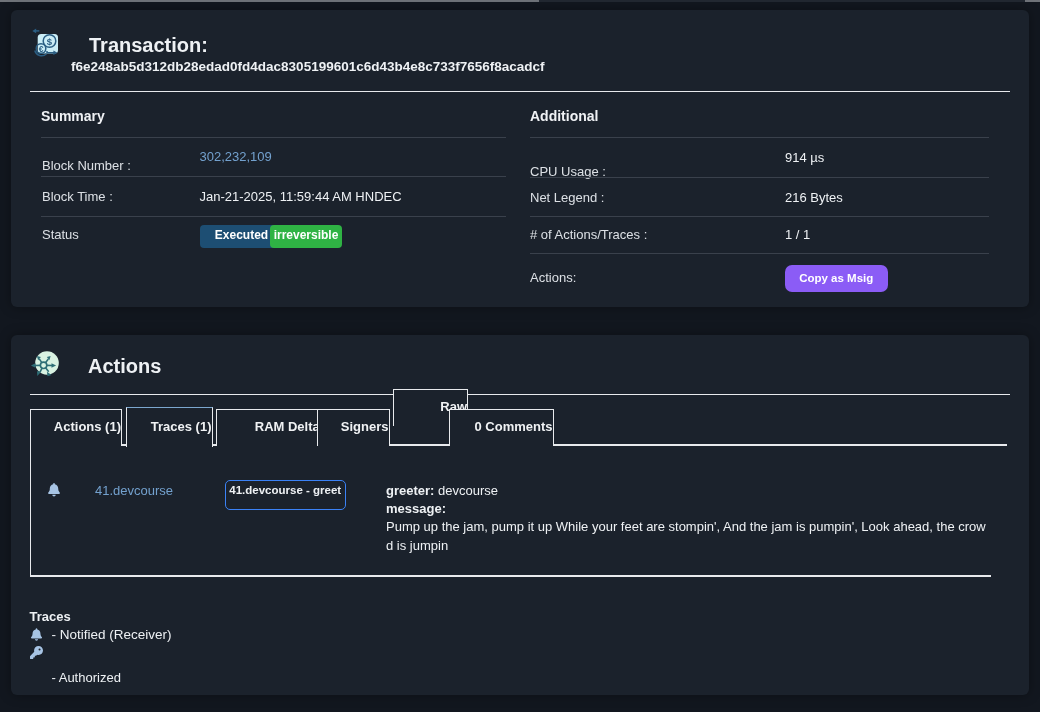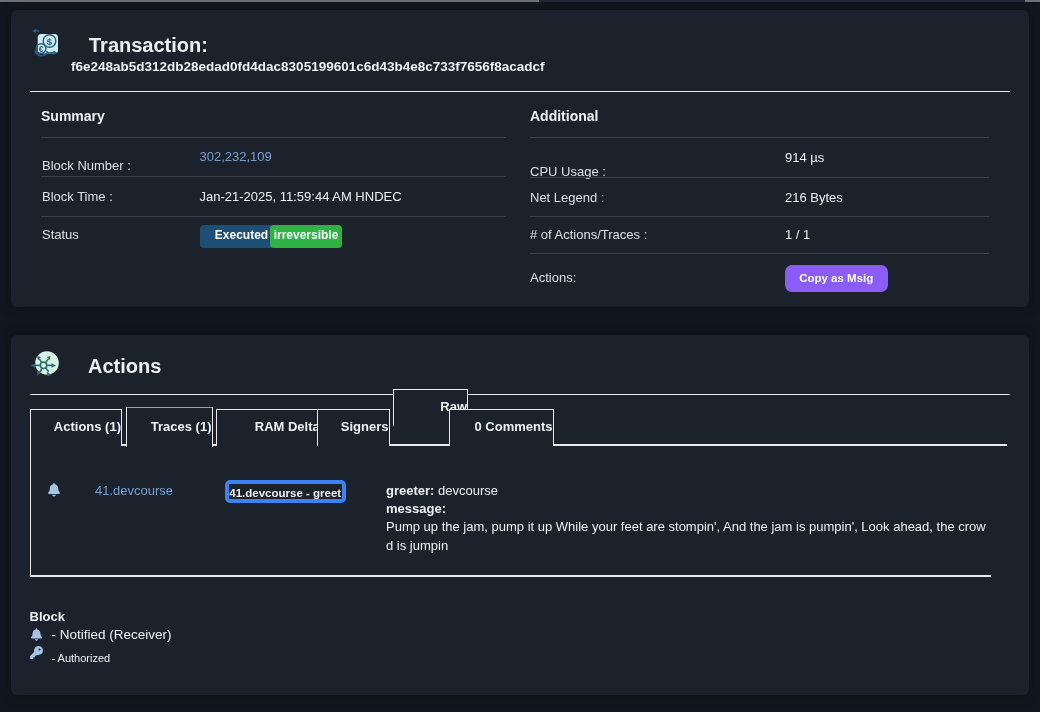--- a/index.html
+++ b/index.html
@@ -104,24 +104,24 @@
   <div class="tab" style="left:125.5px;top:406.5px;width:87px;height:40.5px;line-height:38px;border-top-color:#7ca7cf;">Traces (1)</div>
   <div class="tab" style="left:216px;top:408.5px;width:112px;height:37px;line-height:34px;">RAM Deltas</div>
   <div class="tab" style="left:316.5px;top:408.5px;width:73px;height:37px;line-height:34px;">Signers</div>
   <div class="tab" style="left:393px;top:389px;width:75px;height:37px;line-height:34px;">Raw</div>
   <div class="tab" style="left:448.5px;top:408.5px;width:105px;height:37px;line-height:34px;">0 Comments</div>
 
   <svg class="abs" style="left:48px;top:483px" width="12" height="13.5" viewBox="0 0 448 512">
     <path fill="#a7c4e4" d="M224 0c-17.7 0-32 14.3-32 32v19.2C119 66 64 130.6 64 208v18.8c0 47-17.3 92.4-48.5 127.6l-7.4 8.3c-8.4 9.4-10.4 22.9-5.3 34.4S19.4 416 32 416H416c12.6 0 24-7.4 29.2-18.9s3.1-25-5.3-34.4l-7.4-8.3C401.3 319.2 384 273.9 384 226.8V208c0-77.4-55-142-128-156.8V32c0-17.7-14.3-32-32-32zm45.3 493.3c12-12 18.7-28.3 18.7-45.3H224 160c0 17 6.7 33.3 18.7 45.3s28.3 18.7 45.3 18.7s33.3-6.7 45.3-18.7z"></path>
   </svg>
   <div class="abs link" style="left:95px;top:482.5px;font-size:13px;">41.devcourse</div>
-  <div class="abs" style="left:224.5px;top:480px;width:121.5px;height:23px;border:4px solid #3b82f6;border-radius:5px;font-size:11.5px;font-weight:bold;text-align:center;line-height:19px;">41.devcourse - greet</div>
+  <div class="abs" style="left:224.5px;top:480px;width:121.5px;height:30px;border:1px solid #3b82f6;border-radius:5px;font-size:11.5px;font-weight:bold;text-align:center;line-height:19px;">41.devcourse - greet</div>
   <div class="abs" style="left:386px;top:482px;font-size:13px;line-height:18.2px;"><b>greeter:</b> devcourse<br><b>message:</b><br>Pump up the jam, pump it up While your feet are stompin', And the jam is pumpin', Look ahead, the crow<br>d is jumpin</div>
 
-  <div class="abs" style="left:29.5px;top:608.5px;font-size:13px;font-weight:bold;">Block</div>
+  <div class="abs" style="left:29.5px;top:608.5px;font-size:13px;font-weight:bold;">Traces</div>
   <svg class="abs" style="left:31px;top:628px" width="11" height="13" viewBox="0 0 448 512">
     <path fill="#a7c4e4" d="M224 0c-17.7 0-32 14.3-32 32v19.2C119 66 64 130.6 64 208v18.8c0 47-17.3 92.4-48.5 127.6l-7.4 8.3c-8.4 9.4-10.4 22.9-5.3 34.4S19.4 416 32 416H416c12.6 0 24-7.4 29.2-18.9s3.1-25-5.3-34.4l-7.4-8.3C401.3 319.2 384 273.9 384 226.8V208c0-77.4-55-142-128-156.8V32c0-17.7-14.3-32-32-32zm45.3 493.3c12-12 18.7-28.3 18.7-45.3H224 160c0 17 6.7 33.3 18.7 45.3s28.3 18.7 45.3 18.7s33.3-6.7 45.3-18.7z"></path>
   </svg>
   <div class="abs" style="left:51.5px;top:626.5px;font-size:13.5px;">- Notified (Receiver)</div>
   <svg class="abs" style="left:30px;top:645px" width="13" height="15" viewBox="0 0 512 512">
     <path fill="#a7c4e4" d="M336 352c97.2 0 176-78.8 176-176S433.2 0 336 0S160 78.8 160 176c0 18.7 2.9 36.8 8.3 53.7L7 391c-4.5 4.5-7 10.6-7 17v80c0 13.3 10.7 24 24 24h80c13.3 0 24-10.7 24-24V448h40c13.3 0 24-10.7 24-24V384h40c6.4 0 12.5-2.5 17-7l33.3-33.3c16.9 5.4 35 8.3 53.7 8.3zM376 96a40 40 0 1 1 0 80 40 40 0 1 1 0-80z"></path>
   </svg>
-  <div class="abs" style="left:51.5px;top:652px;font-size:11px;">- Authorized</div>
+  <div class="abs" style="left:51.5px;top:670px;font-size:13px;">- Authorized</div>
 
 </body></html>

